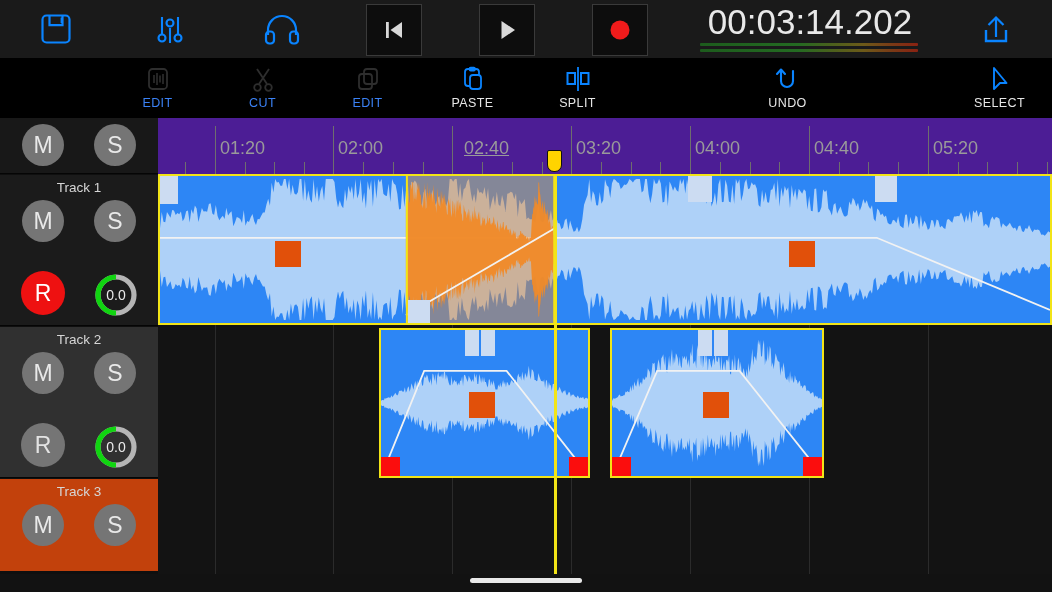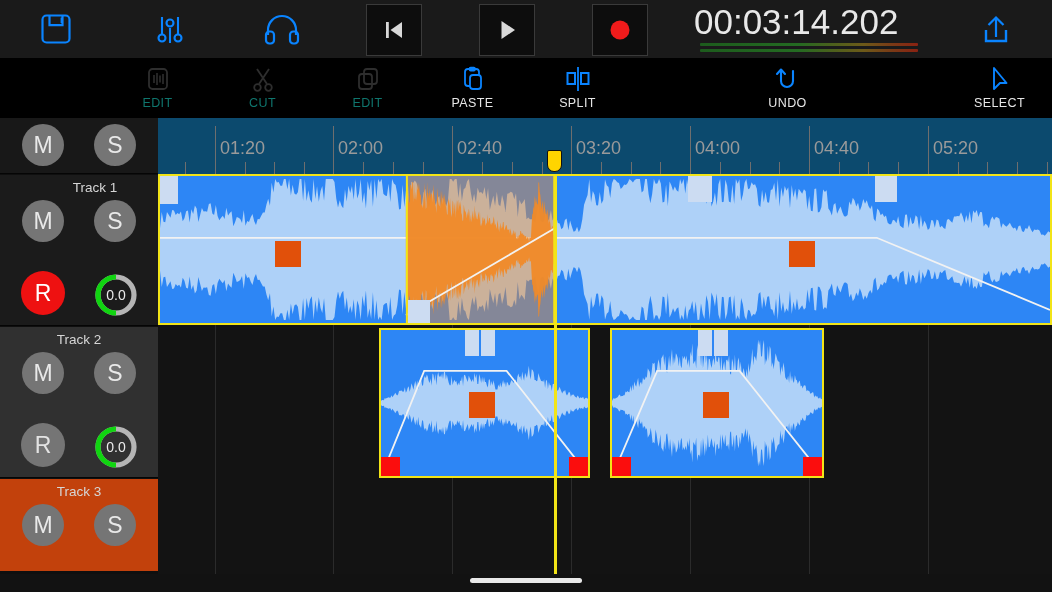--- a/index.html
+++ b/index.html
@@ -16,41 +16,41 @@
   .tb-icon svg{display:block;}
 
   .transport-btn{
     position:absolute;top:4px;height:50px;width:54px;
     background:#0d0d0d;border:1px solid #3a3a3a;
     display:flex;align-items:center;justify-content:center;cursor:pointer;
   }
   .timecode{
     position:absolute;left:694px;top:2px;width:232px;height:40px;
     color:#e8e8e8;font-size:35px;letter-spacing:0px;line-height:40px;
-    font-family:"Liberation Sans",sans-serif;
+    text-align:center;font-family:"Liberation Sans",sans-serif;
     white-space:nowrap;
   }
   .meter{position:absolute;left:700px;width:218px;height:3px;border-radius:1px;
      background:linear-gradient(to right,#1d5c1d 0%,#246b22 45%,#4f5f1c 62%,#6d5a19 75%,#7a3a16 88%,#8a2212 100%);}
   .meter.m1{top:43px;}
   .meter.m2{top:49px;}
 
   
   .editbar{position:absolute;left:0;top:58px;width:1052px;height:60px;background:#000;}
   .ebtn{position:absolute;top:0;height:60px;width:105px;display:flex;flex-direction:column;
     align-items:center;justify-content:flex-start;padding-top:5px;box-sizing:border-box;cursor:pointer;}
   .ebtn .glyph{height:32px;display:flex;align-items:center;justify-content:center;}
   .ebtn .lbl{font-size:12.5px;letter-spacing:0.4px;margin-top:1px;
     font-family:"Liberation Sans",sans-serif;}
   .ebtn.on .lbl{color:#e6e6e6;}
-  .ebtn.off .lbl{color:#0f766e;}
+  .ebtn.off .lbl{color:#3b82f6;}
 
   
   .headercol{position:absolute;left:0;top:118px;width:158px;height:456px;background:#0f0f0f;}
-  .ruler{position:absolute;left:158px;top:118px;width:894px;height:56px;background:#0c4a6e;
+  .ruler{position:absolute;left:158px;top:118px;width:894px;height:56px;background:#4c1d95;
      border-bottom:1px solid #7dd3fc;overflow:hidden;}
   .rlabel{position:absolute;top:20px;color:#9a9a9a;font-size:18px;
      font-family:"Liberation Sans",sans-serif;white-space:nowrap;}
   .rmajor{position:absolute;top:8px;width:1px;height:48px;background:#6e6e6e;}
   .rminor{position:absolute;top:44px;width:1px;height:12px;background:#6e6e6e;}
 
   .lanes{position:absolute;left:158px;top:174px;width:894px;height:400px;background:#131313;overflow:hidden;}
   .lanegrid{position:absolute;top:0;width:1px;height:400px;background:#2b2b2b;}
 
   
@@ -230,21 +230,21 @@
     </div>
   </div>
 
   <div class="ruler">
     <div id="ruler-ticks">
         <div class="rmajor" style="left: 57px;"></div>
         <div class="rlabel" style="left: 62px;">01:20</div>
         <div class="rmajor" style="left: 175px;"></div>
         <div class="rlabel" style="left: 180px;">02:00</div>
         <div class="rmajor" style="left: 294px;"></div>
-        <div class="rlabel" style="left: 299px;">02:40</div>
+        <div class="rlabel" style="left: 306px; text-decoration: underline;">02:40</div>
         <div class="rmajor" style="left: 413px;"></div>
         <div class="rlabel" style="left: 418px;">03:20</div>
         <div class="rmajor" style="left: 532px;"></div>
         <div class="rlabel" style="left: 537px;">04:00</div>
         <div class="rmajor" style="left: 651px;"></div>
         <div class="rlabel" style="left: 656px; text-align: right;">04:40</div>
         <div class="rmajor" style="left: 770px;"></div>
         <div class="rlabel" style="left: 775px;">05:20</div>
         <div class="rminor" style="left: 27px;"></div>
         <div class="rminor" style="left: 87px;"></div>
@@ -274,21 +274,21 @@
   </div>
 
   <div class="headercol">
 
     <div class="thead" style="top:0px;height:56px;background:#181818;border-bottom:1px solid #050505;">
       <div class="rbtn ms" style="left:22px;top:6px;">M</div>
       <div class="rbtn ms" style="left:94px;top:6px;">S</div>
     </div>
 
     <div class="thead" style="top:57px;height:151px;background:#1b1b1b;border-bottom:1px solid #050505;">
-      <div class="tname" style="top:5px;margin-left:16px;">Track 1</div>
+      <div class="tname" style="top:5px;">Track 1</div>
       <div class="rbtn ms" style="left:22px;top:25px;">M</div>
       <div class="rbtn ms" style="left:94px;top:25px;">S</div>
       <div class="rbtn rec" style="left:21px;top:96px;">R</div>
       <div class="knob" style="left:93px;top:97px;">
         <svg width="46" height="46" viewBox="0 0 46 46">
           <circle cx="23" cy="23" r="18" fill="none" stroke="#b5b5b5" stroke-width="5.2"></circle>
           <path d="M23 5 A18 18 0 0 0 23 41" fill="none" stroke="#10d510" stroke-width="5.2"></path>
         </svg>
         <div class="kval">0.0</div>
       </div>

